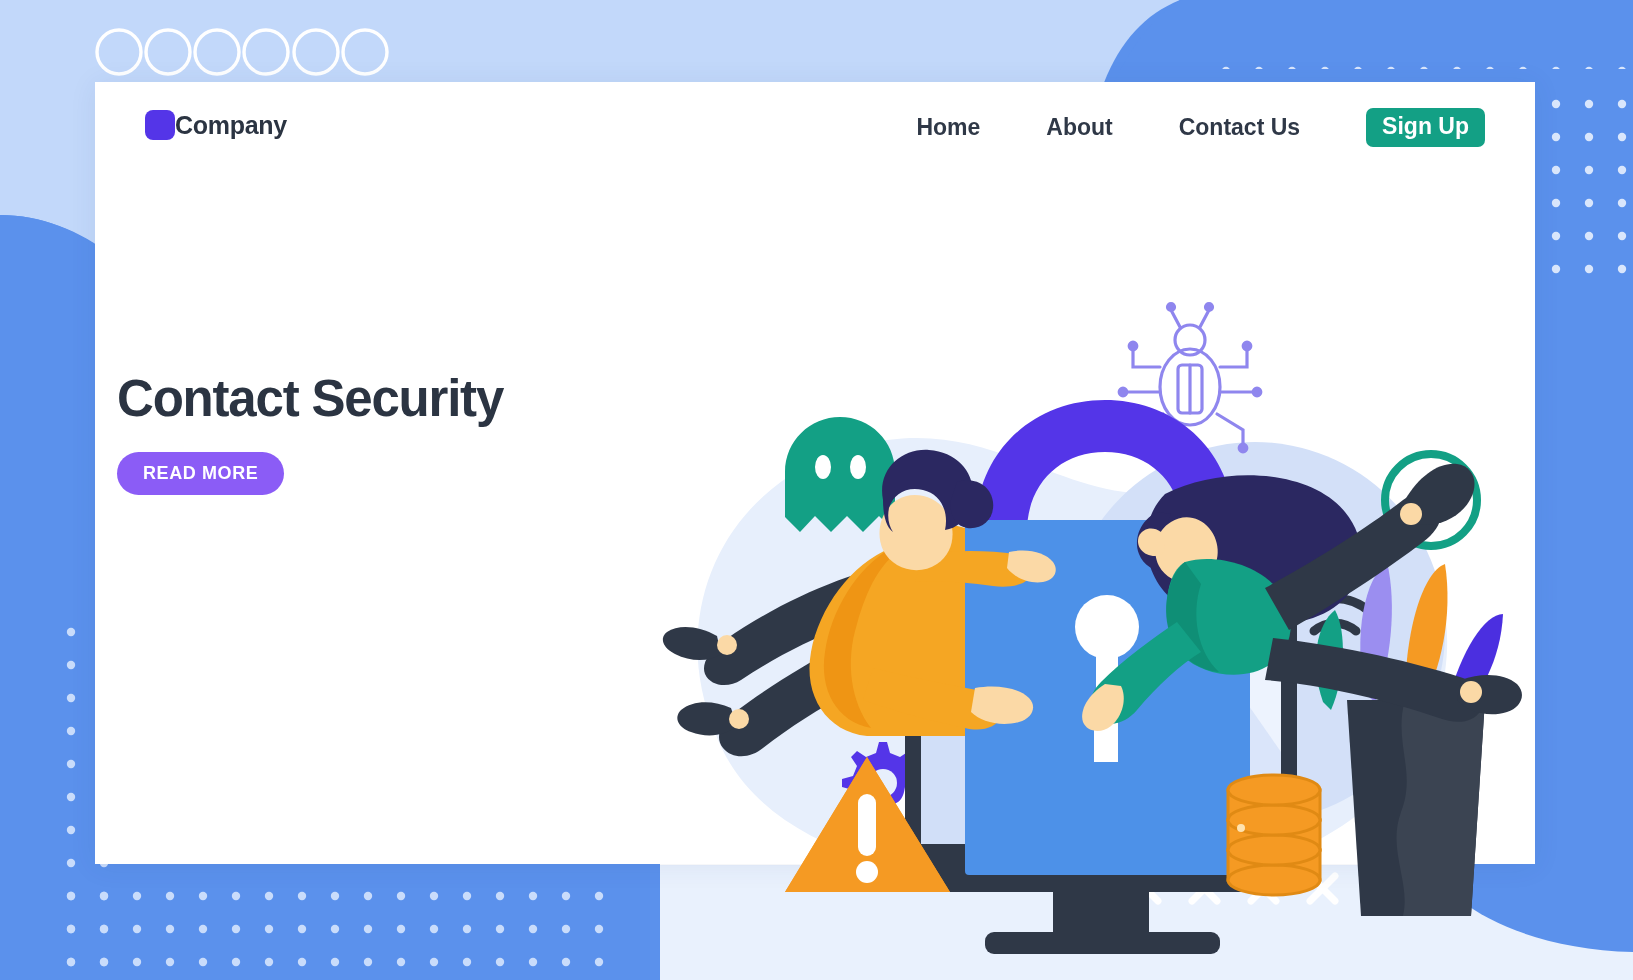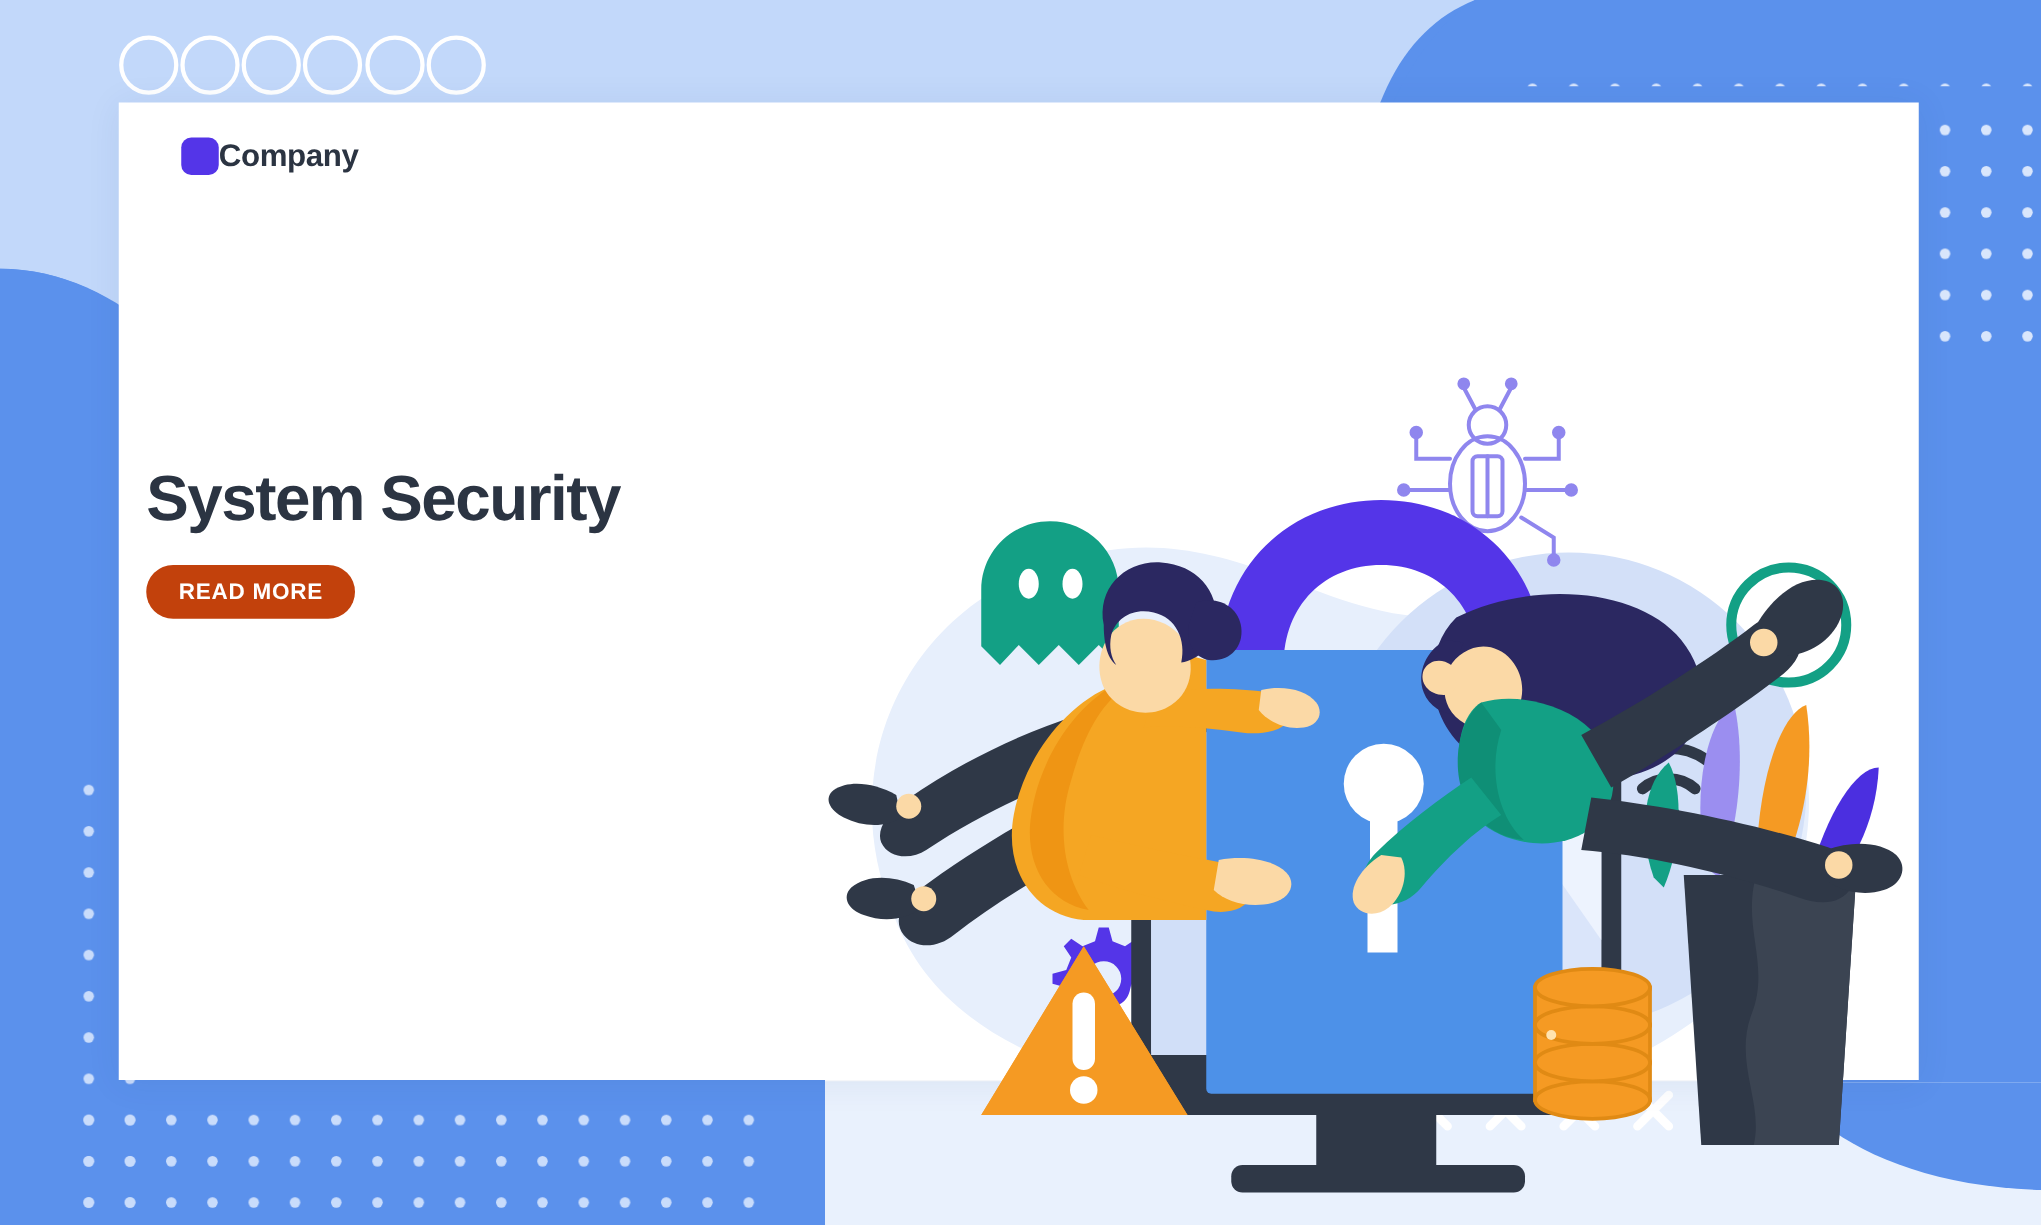--- a/index.html
+++ b/index.html
@@ -67,21 +67,21 @@
     letter-spacing:-1.2px; line-height:1.05;
   }
   .hero-sub {
     margin-top:26px;
     font-size:17.5px; color:#c7ccd3; line-height:1.62;
     text-align:justify; width:470px;
     font-family:"DejaVu Sans", sans-serif;
   }
   .read-more {
     margin-top:26px;
-    background:#c2410c; color:#ffffff;
+    background:#8b5cf6; color:#ffffff;
     font-size:18px; font-weight:bold; letter-spacing:.6px;
     border:none; border-radius:22px;
     padding:11px 26px;
     cursor:pointer;
   }
 
   
   .illus { position:absolute; left:510px; top:150px; width:900px; height:720px; }
   .illus svg { display:block; width:900px; height:720px; overflow:visible; }
 </style>
@@ -173,24 +173,38 @@
 
   <div class="card">
 
     <div class="navbar">
 
       <div class="brand">
         <span class="brand-mark"></span>
         <span class="brand-name">Company</span>
       </div>
 
+      <div class="nav-links">
+        <div class="nav-item">
+          <a class="nav-link">Home</a>
+        </div>
+        <div class="nav-item">
+          <a class="nav-link">About</a>
+        </div>
+        <div class="nav-item">
+          <a class="nav-link">Contact Us</a>
+        </div>
+        <div class="nav-item">
+          <button class="signup-btn">Sign Up</button>
+        </div>
+      </div>
     </div>
 
     <div class="hero">
-      <h1 class="hero-title">System Security</h1>
+      <h1 class="hero-title">Contact Security</h1>
       <button class="read-more">READ MORE</button>
     </div>
 
     <div class="illus">
       <svg viewBox="0 0 900 720">
 
         <path d="M110,500 C60,380 120,250 250,215 C400,172 470,300 610,250
                  C740,205 860,300 840,440 C825,560 700,650 520,655
                  C330,660 155,625 110,500 Z" fill="#e7effc"></path>
         <circle cx="650" cy="400" r="190" fill="#d3e0f8"></circle>

